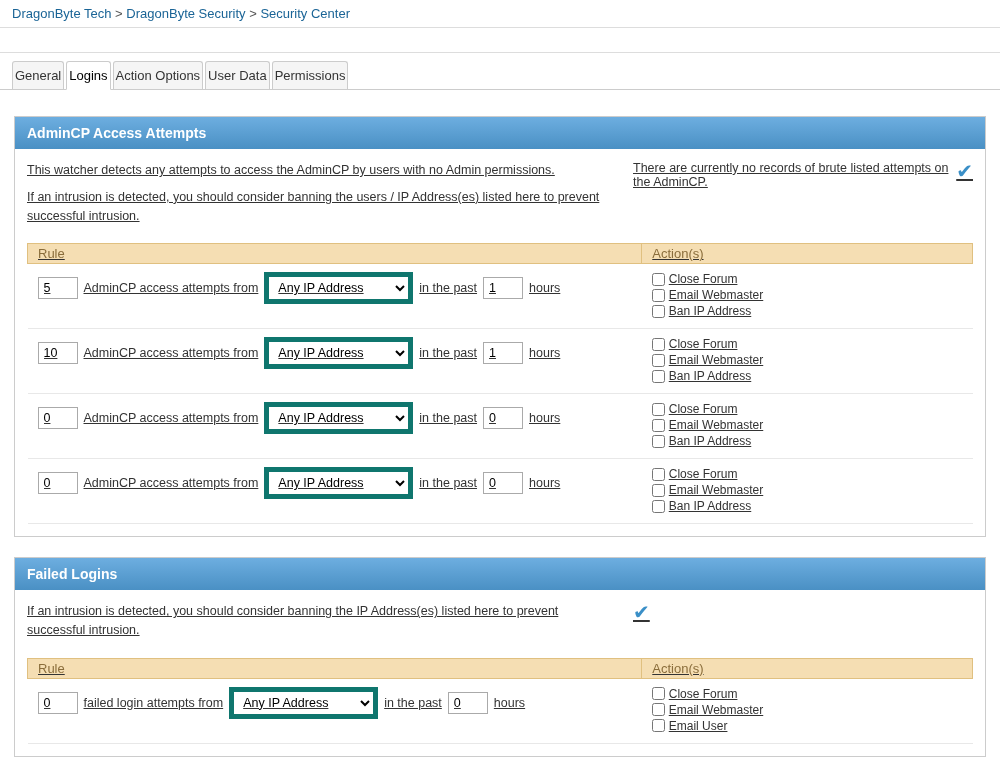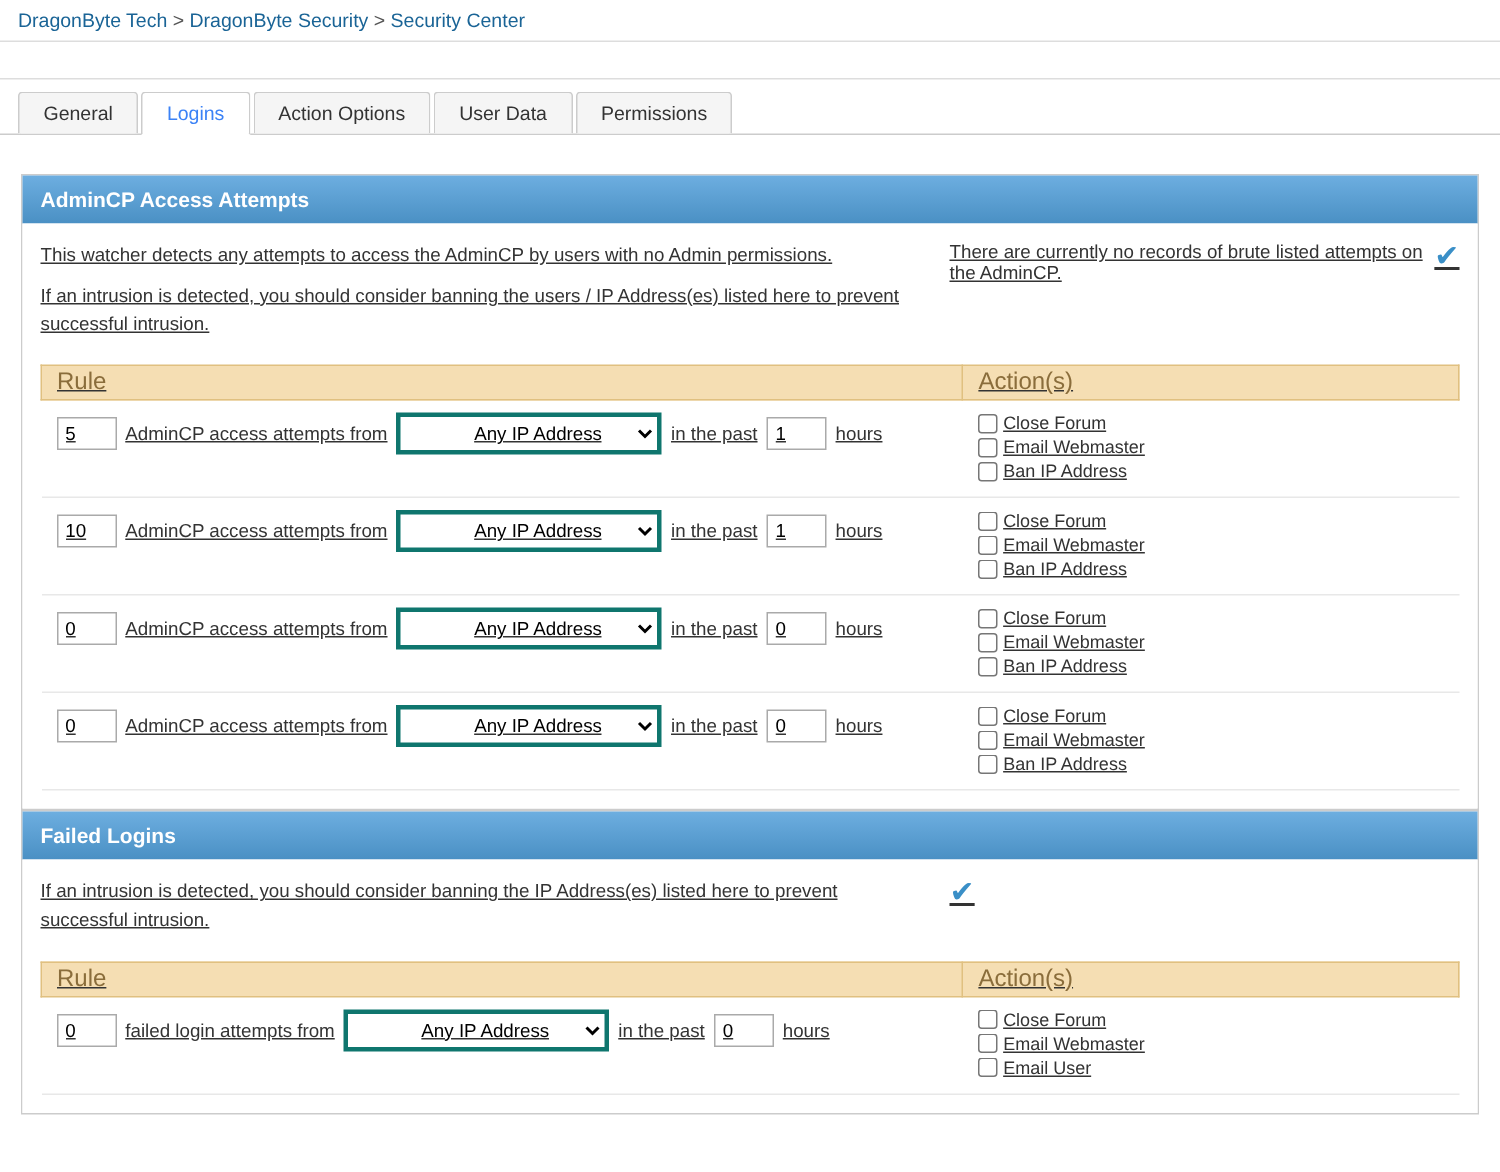--- a/index.html
+++ b/index.html
@@ -25,44 +25,45 @@
       font-weight: normal;
       color: #333;
     }
     .tabs-bar {
       border-bottom: 1px solid #ccc;
       padding: 8px 12px 0;
       display: flex;
       gap: 2px;
     }
     .tab {
-      padding: 6px 16px;
+      padding: 6px 2px;
       border: 1px solid #ccc;
       border-bottom: none;
       background: #f5f5f5;
       cursor: pointer;
       font-size: 13px;
       color: #333;
       border-radius: 3px 3px 0 0;
     }
     .tab.active {
       background: #fff;
       border-bottom: 1px solid #fff;
       margin-bottom: -1px;
-      color: #3b82f6;
+      color: #000000;
     }
     .content {
       padding: 12px 14px;
     }
     .intro-text {
       margin-bottom: 14px;
       font-size: 13px;
       color: #333;
     }
     .section {
+      margin-bottom: 20px;
       border: 1px solid #ccc;
     }
     .section-header {
       background: linear-gradient(to bottom, #6daee0, #4a90c4);
       color: #fff;
       padding: 8px 12px;
       font-size: 14px;
       font-weight: bold;
     }
     .section-body {
@@ -100,21 +101,21 @@
       border-collapse: collapse;
       margin-top: 10px;
     }
     .rule-table thead tr {
       background: #f5deb3;
     }
     .rule-table thead th {
       padding: 2px 10px;
       text-align: left;
       font-weight: normal;
-      font-size: 16px;
+      font-size: 13px;
       color: #8a6d3b;
       border: 1px solid #e0c080;
     }
     .rule-table tbody tr {
       border-bottom: 1px solid #e8e8e8;
     }
     .rule-table tbody td {
       padding: 8px 10px;
       vertical-align: top;
     }
@@ -124,25 +125,24 @@
       gap: 6px;
       flex-wrap: nowrap;
     }
     .rule-row input[type="text"] {
       width: 40px;
       padding: 3px 5px;
       border: 1px solid #aaa;
       font-size: 12.5px;
     }
     .rule-row select {
-      padding: 3px 21px;
-      border: 3px solid #0f766e;
+      padding: 3px 5px;
+      border: 5px solid #0f766e;
       font-size: 12.5px;
       background: #fff;
-      text-align: right;
     }
     .rule-row span {
       white-space: nowrap;
       font-size: 12.5px;
     }
     .actions-col {
       font-size: 12px;
       color: #333;
     }
     .actions-col label {

